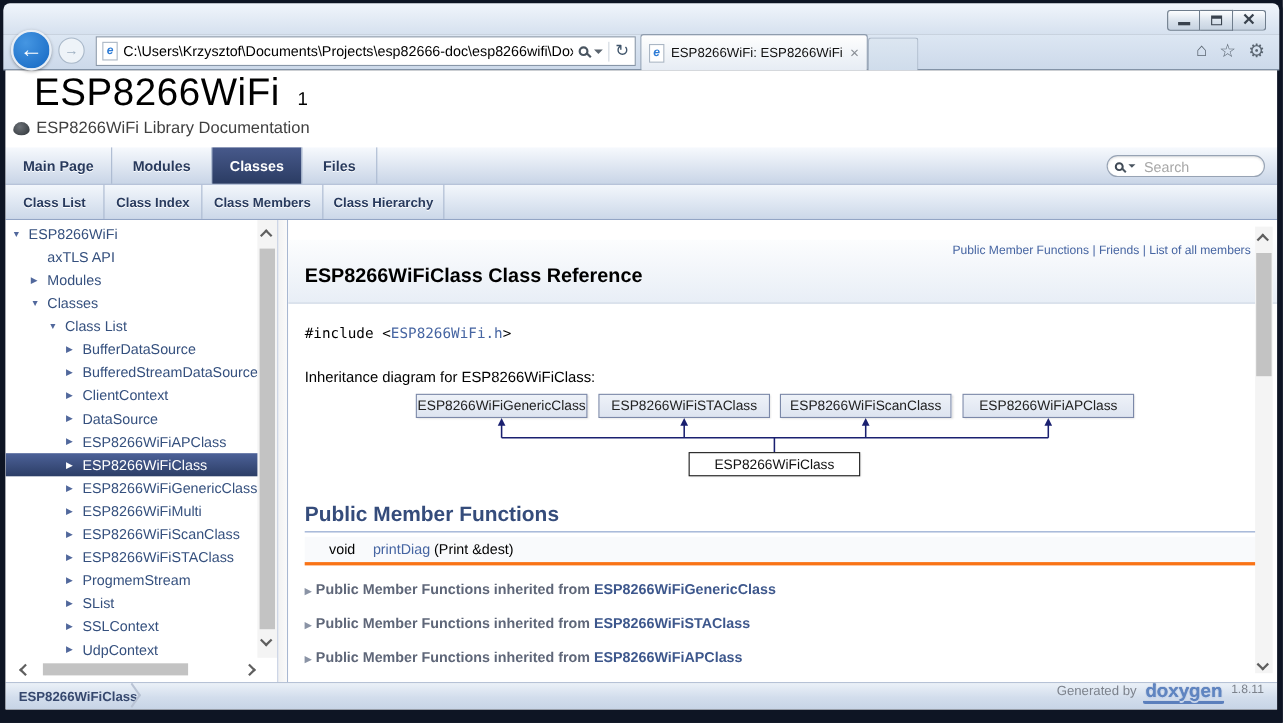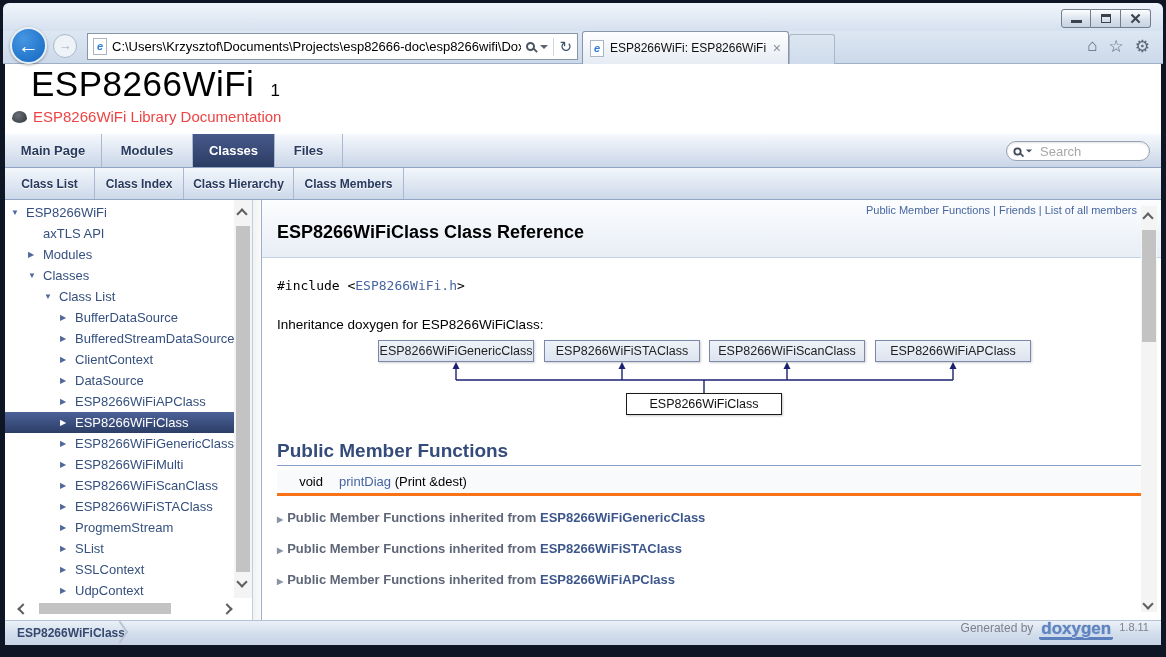--- a/index.html
+++ b/index.html
@@ -60,21 +60,21 @@
     color:#5b6672; font-size:17px; }
 
   
   .page { position:absolute; left:5px; right:5px; top:64px; bottom:12px; background:#fff; overflow:hidden; }
 
   .doc-header { position:absolute; left:0; top:0; width:100%; height:70px; background:#fff; }
   .project-name { position:absolute; left:26px; top:0px; font-size:35px; color:#000; letter-spacing:0.5px; }
   .project-version { font-size:17px; margin-left:16px; }
   .logo-ico { position:absolute; left:7px; top:47px; width:15px; height:12px;
     background:radial-gradient(circle at 40% 35%, #6b7076, #2e3338); border-radius:50% 50% 50% 50%/60% 60% 40% 40%; }
-  .project-brief { position:absolute; left:28px; top:44px; font-size:15px; color:#ef4444; }
+  .project-brief { position:absolute; left:28px; top:44px; font-size:15px; color:#404040; }
 
   
   .tabs1 { position:absolute; left:0; top:70px; width:100%; height:34px;
     background:linear-gradient(#f6f9fd,#c9d5e7); border-bottom:1px solid #93a5c5; display:flex; }
   .tabs2 { position:absolute; left:0; top:104px; width:100%; height:32px;
     background:linear-gradient(#f3f7fc,#ccd8e9); border-bottom:1px solid #93a5c5; display:flex; }
   .tab-item { display:flex; align-items:center; justify-content:center;
     font-size:13px; font-weight:bold; color:#283A5D; border-right:1px solid #aab8d0;
     text-shadow:0 1px 0 #fff; }
   .tabs1 .tab-item { width:97px; }
@@ -116,21 +116,21 @@
   .sb-hscroll .chev-l { position:absolute; left:8px; top:5px; }
   .sb-hscroll .chev-r { position:absolute; right:8px; top:5px; }
   .sb-thumb-h { position:absolute; left:28px; top:3px; width:132px; height:11px; background:#c3c3c3; }
 
   .splitter { position:absolute; left:247px; top:136px; width:10px; height:420px;
     background:linear-gradient(to right,#f2f2f2,#fafafa); border-left:1px solid #c2cde0; border-right:1px solid #9fb0cc; }
 
   
   .content { position:absolute; left:257px; top:136px; right:0; height:420px; background:#fff; overflow:hidden; }
   .content-header { position:relative; height:58px; background:linear-gradient(#fcfdfe,#e8eef6);
-    border-bottom:1px solid #c4cfe0; }
+    border-bottom:1px solid #c4cfe0;margin-top:18px; }
   .summary { position:absolute; top:4px; right:24px; font-size:11px; color:#4665A2; }
   .sum-link { color:#4665A2; }
   .sum-link:not(:last-child)::after { content:" | "; }
   .content-title { position:absolute; left:15px; top:22px; font-size:18px; font-weight:bold; color:#000; }
 
   .contents { position:relative; padding:0 15px; }
   .include-line { margin-top:20px; font-family:"DejaVu Sans Mono", monospace; font-size:13px; color:#000; }
   .include-line .inc-link { color:#4665A2; }
   .diagram-caption { margin-top:24px; font-size:13.5px; color:#000; }
 
@@ -239,22 +239,22 @@
       <div class="searchbox">
         <span class="mag"></span>
         <span class="caret-down"></span>
         <span class="search-ph">Search</span>
       </div>
     </div>
 
     <div class="tabs2">
       <div class="tab-item">Class List</div>
       <div class="tab-item t-ci">Class Index</div>
+      <div class="tab-item t-cm">Class Members</div>
       <div class="tab-item t-ch">Class Hierarchy</div>
-      <div class="tab-item t-cm">Class Members</div>
     </div>
 
     <div class="sidebar">
       <div class="tree">
         <div class="tree-item lv0">
             <span class="arr">▼</span>
             <span>ESP8266WiFi</span>
           </div>
         <div class="tree-item lv1">
             <span class="arr"></span>
@@ -349,21 +349,21 @@
           <span class="sum-link">Public Member Functions</span><span class="sum-link">Friends</span><span class="sum-link">List of all members</span>
         </div>
         <div class="content-title">ESP8266WiFiClass Class Reference</div>
       </div>
 
       <div class="contents">
         <div class="include-line">
           <span>#include &lt;</span><span class="inc-link">ESP8266WiFi.h</span><span>&gt;</span>
         </div>
 
-        <div class="diagram-caption">Inheritance doxygen for ESP8266WiFiClass:</div>
+        <div class="diagram-caption">Inheritance diagram for ESP8266WiFiClass:</div>
 
         <div class="diagram">
           <svg width="660" height="78">
             <g stroke="#1a2070" stroke-width="1.4" fill="none">
               <line x1="78" y1="28" x2="78" y2="40"></line>
               <line x1="244" y1="28" x2="244" y2="40"></line>
               <line x1="409" y1="28" x2="409" y2="40"></line>
               <line x1="575" y1="28" x2="575" y2="40"></line>
               <line x1="78" y1="40" x2="575" y2="40"></line>
               <line x1="326" y1="40" x2="326" y2="53"></line>

